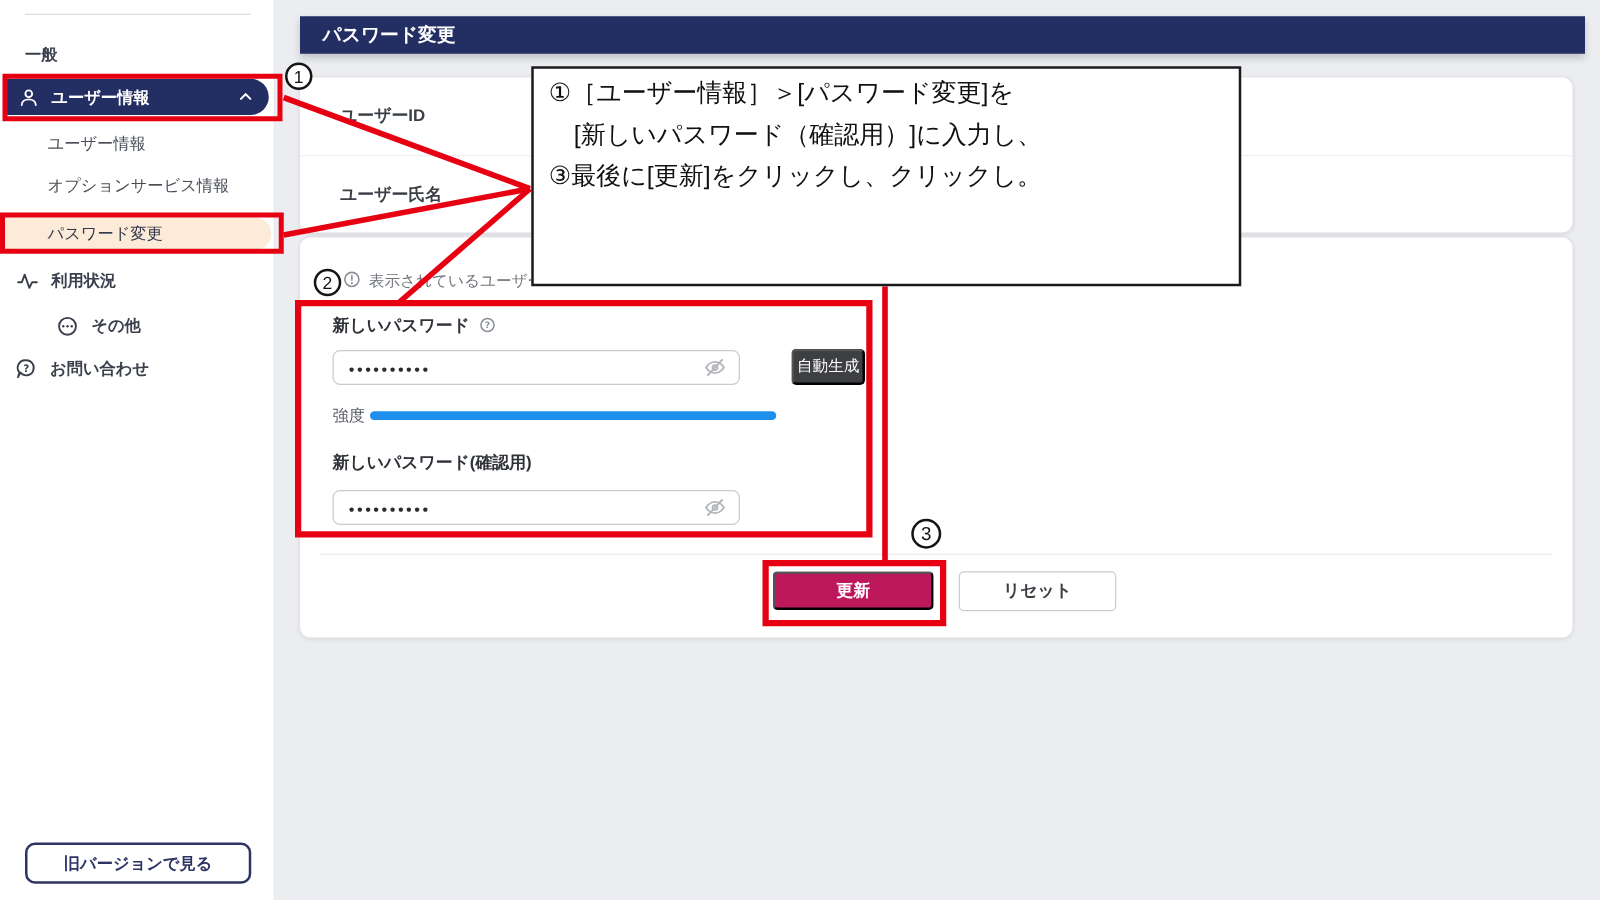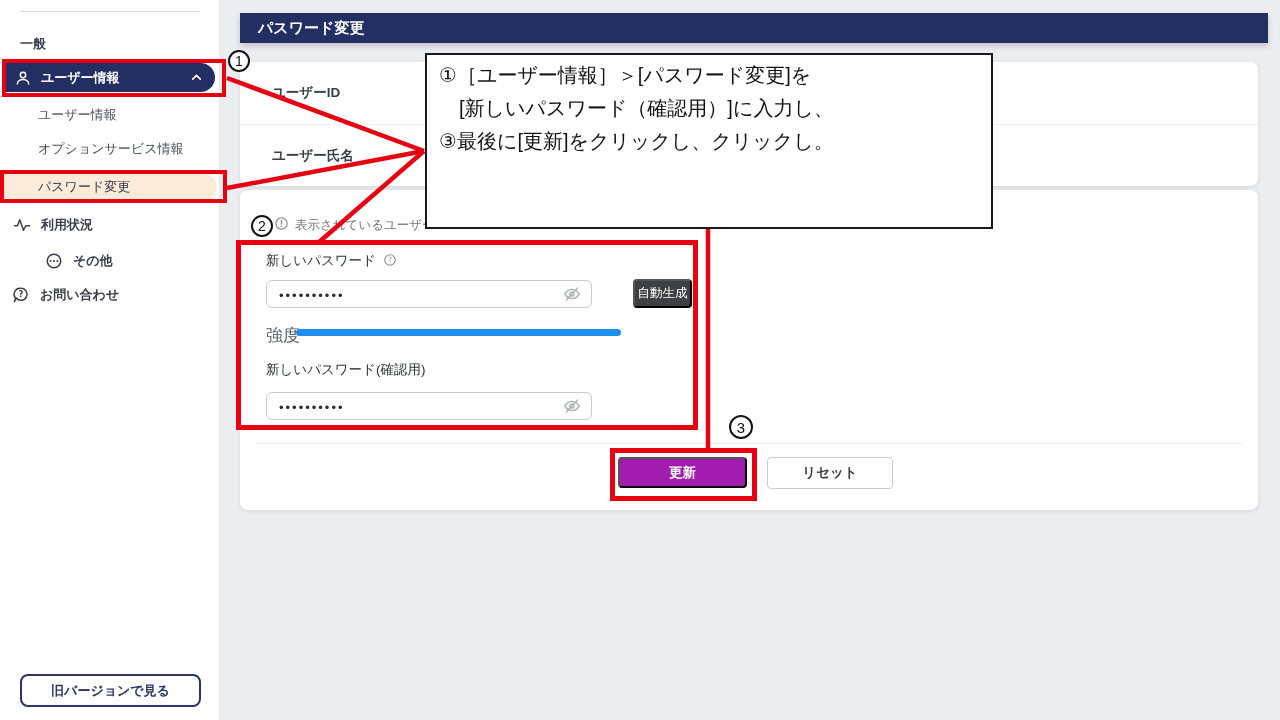--- a/index.html
+++ b/index.html
@@ -29,33 +29,33 @@
 
   
   .header-bar { position:absolute; left:240px; top:13px; width:1028px; height:30px; background:#232e63; z-index:1;
     display:flex; align-items:center; padding-left:18px; color:#fff; font-size:15px; font-weight:bold; box-shadow:0 3px 6px rgba(0,0,0,.18); }
   .panel { position:absolute; background:#fff; border-radius:8px; box-shadow:0 1px 4px rgba(0,0,0,.10); z-index:1; }
   .panel-user { left:240px; top:62px; width:1018px; height:124px; }
   .prow { height:62px; display:flex; align-items:center; padding-left:32px; font-size:13.5px; font-weight:bold; color:#3a3f46; }
   .prow + .prow { border-top:1px solid #f0f0f2; }
   .panel-form { left:240px; top:190px; width:1018px; height:320px; }
   .info-row { position:absolute; left:34px; top:26px; display:flex; align-items:center; gap:6px; font-size:12.5px; color:#6e737a; white-space:nowrap; }
-  .f-label { position:absolute; left:26px; display:flex; align-items:center; gap:7px; font-size:13.5px; font-weight:normal; color:#2f3238; }
+  .f-label { position:absolute; left:26px; display:flex; align-items:center; gap:7px; font-size:13.5px; font-weight:bold; color:#2f3238; }
   .f-label1 { top:62px; } .f-label2 { top:171px;text-align:center; }
   .pw-input { position:absolute; left:26px; width:326px; height:28px; border:1px solid #c8ccd0; border-radius:6px; background:#fff;
     display:flex; align-items:center; padding:0 10px 0 12px; cursor:text; }
   .pw-input1 { top:90px; } .pw-input2 { top:202px; }
   .pw-dots { font-size:13px; letter-spacing:2px; color:#2b2b2b; line-height:1; padding-top:3px; }
   .eye { margin-left:auto; width:18px; height:18px; cursor:pointer; }
   .gen-btn { position:absolute; left:393px; top:89px; width:59px; height:29px; background:#3d3f42; color:#fff; font-size:12.5px;
     border-radius:4px; display:flex; align-items:center; justify-content:center; cursor:pointer; }
-  .strength-label { position:absolute; left:26px; top:134px; font-size:17px; color:#555a61;text-align:center; }
+  .strength-label { position:absolute; left:26px; top:134px; font-size:13px; color:#555a61;text-align:center; }
   .strength-bar { position:absolute; left:56px; top:139px; width:325px; height:7px; background:#1f8fee; border-radius:4px; }
   .form-divider { position:absolute; left:16px; top:253px; width:986px; height:1px; background:#ededef; }
-  .btn-update { position:absolute; left:378px; top:267px; width:129px; height:31px; background:#a21caf; color:#fff; font-size:13.5px; font-weight:bold;
+  .btn-update { position:absolute; left:378px; top:267px; width:129px; height:31px; background:#be185d; color:#fff; font-size:13.5px; font-weight:bold;
     border-radius:4px; display:flex; align-items:center; justify-content:center; cursor:pointer; }
   .btn-reset { position:absolute; left:527px; top:267px; width:126px; height:32px; background:#fff; color:#3c3c43; font-size:13.5px;
     border:1px solid #c9cdd1; border-radius:4px; display:flex; align-items:center; justify-content:center; cursor:pointer;font-weight:bold; }
 
   
   .red-lines { position:absolute; left:0; top:0; width:1280px; height:720px; z-index:5; pointer-events:none; }
   .red-box { position:absolute; border:4px solid #e60012; z-index:5; pointer-events:none; }
   .rb1 { left:2px; top:59px; width:224px; height:38px; }
   .rb2 { left:0px; top:170px; width:227px; height:33px; }
   .rb3 { left:236px; top:240px; width:462px; height:190px; border-width:5px; }

